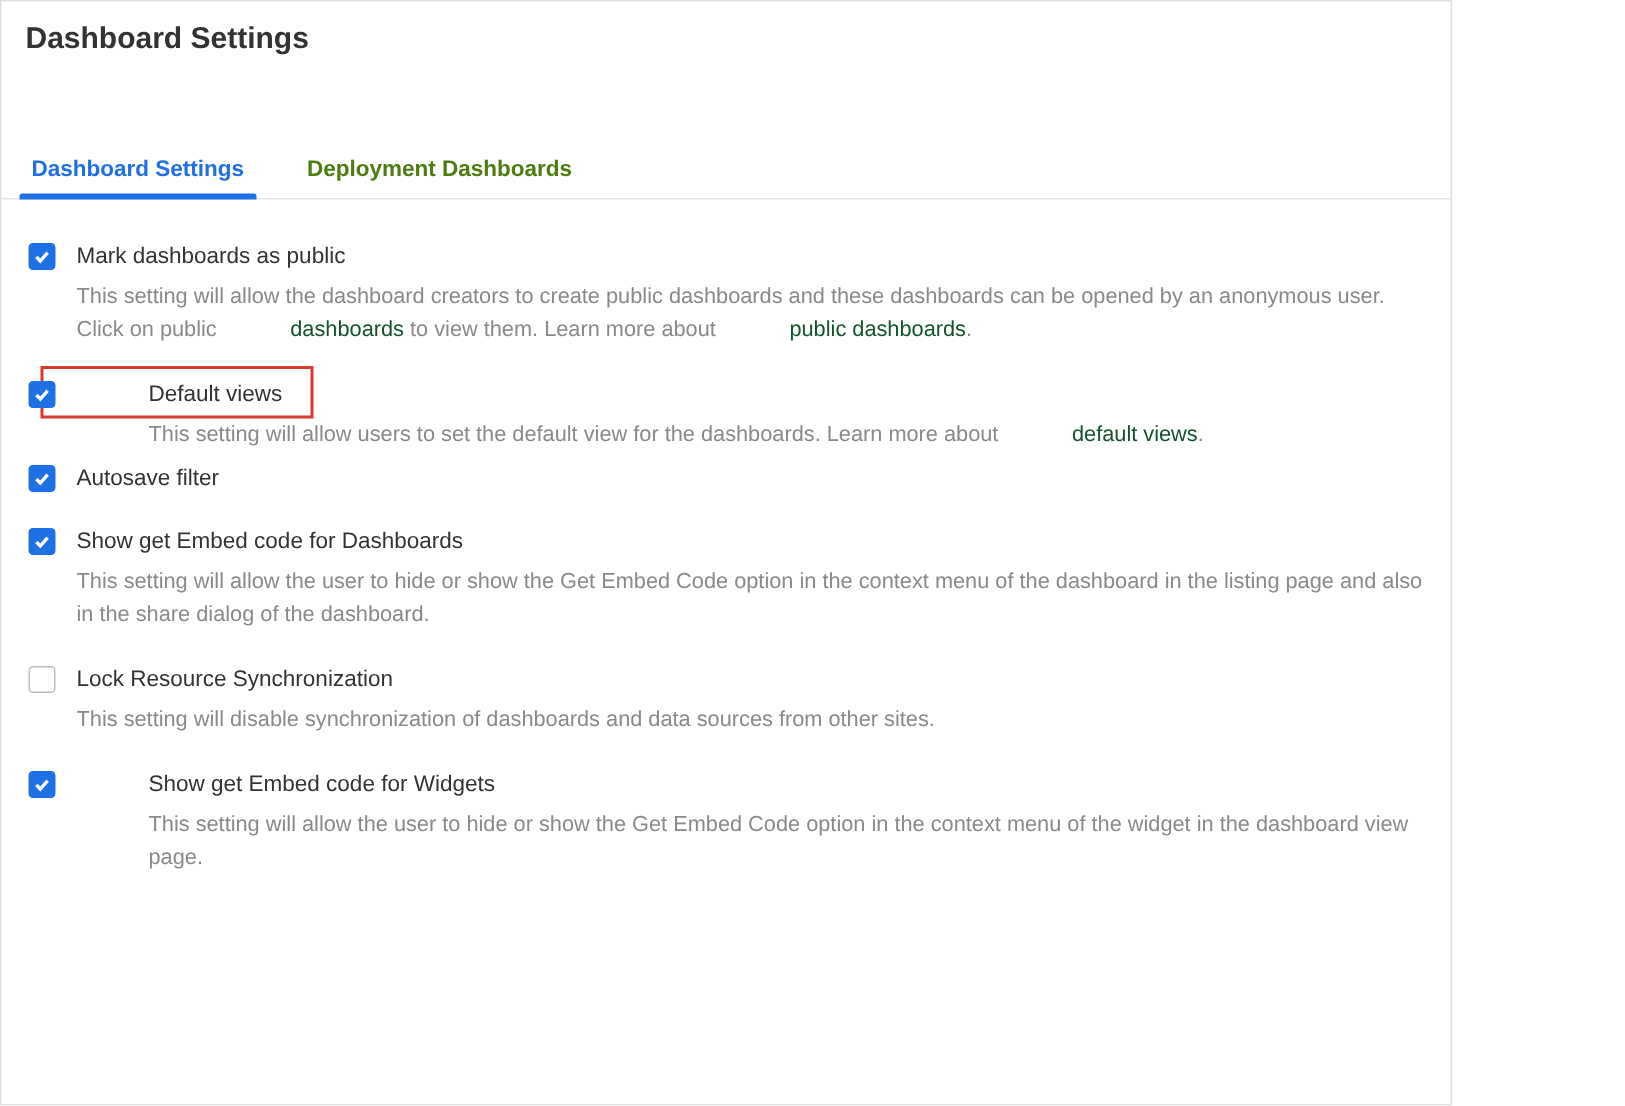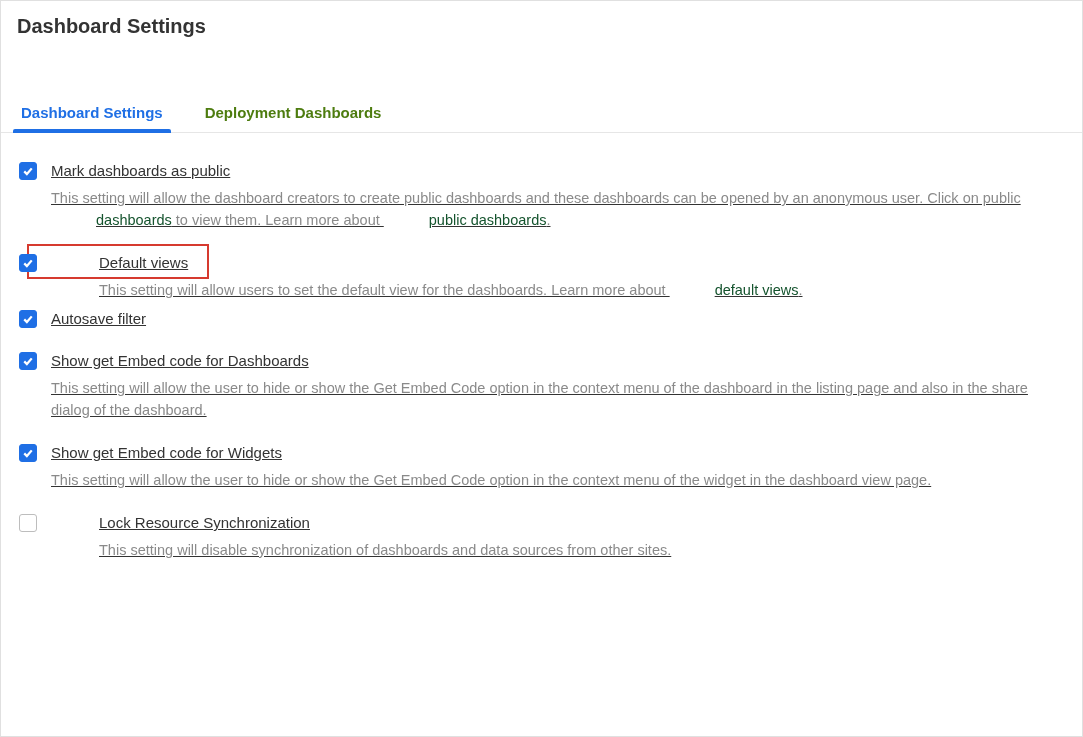--- a/index.html
+++ b/index.html
@@ -3,21 +3,21 @@
 <meta charset="utf-8">
 <style>
   * { box-sizing: border-box; }
   html, body {
     margin: 0; padding: 0;
     font-family: "Segoe UI", Arial, Helvetica, sans-serif;
     background: #fff;
     color: #333;
   }
   .page {
-    width: 1083px;
+    width: 968px;
     height: 737px;
     border: 1px solid #e0e0e0;
     position: relative;
     overflow: hidden;
   }
   .header {
     padding: 14px 16px 6px 16px;
   }
   .page-title {
     font-size: 20px;
@@ -58,21 +58,20 @@
     border-radius: 2px 2px 0 0;
   }
   .settings-list {
     padding: 28px 18px 18px 18px;
   }
   .setting {
     display: flex;
     align-items: flex-start;
     margin-bottom: 22px;
     position: relative;
-    text-decoration: underline;
   }
   .setting:last-child { margin-bottom: 8px; gap: 48px; }
   .checkbox {
     width: 18px; height: 18px;
     border-radius: 3px;
     flex: 0 0 18px;
     margin-top: 1px;
     margin-right: 14px;
     cursor: pointer;
     display: flex; align-items: center; justify-content: center;
@@ -182,36 +181,36 @@
             <polyline points="3,8.5 6.5,12 13,4.5"></polyline>
           </svg>
       </div>
       <div class="setting-body">
         <div class="setting-title">Show get Embed code for Dashboards</div>
         <div class="setting-desc">This setting will allow the user to hide or show the Get Embed Code option in the context menu of the dashboard in the listing page and also in the share dialog of the dashboard.</div>
       </div>
     </div>
 
     <div class="setting">
+      <div class="checkbox">
+        
+      </div>
+      <div class="setting-body">
+        <div class="setting-title">Lock Resource Synchronization</div>
+        <div class="setting-desc">This setting will disable synchronization of dashboards and data sources from other sites.</div>
+      </div>
+    </div>
+
+    <div class="setting">
       <div class="checkbox checked">
         <svg viewBox="0 0 16 16" width="12" height="12">
             <polyline points="3,8.5 6.5,12 13,4.5"></polyline>
           </svg>
       </div>
       <div class="setting-body">
         <div class="setting-title">Show get Embed code for Widgets</div>
         <div class="setting-desc">This setting will allow the user to hide or show the Get Embed Code option in the context menu of the widget in the dashboard view page.</div>
       </div>
     </div>
 
-    <div class="setting">
-      <div class="checkbox">
-        
-      </div>
-      <div class="setting-body">
-        <div class="setting-title">Lock Resource Synchronization</div>
-        <div class="setting-desc">This setting will disable synchronization of dashboards and data sources from other sites.</div>
-      </div>
-    </div>
-
   </div>
 
 </div>
 
 </body></html>

